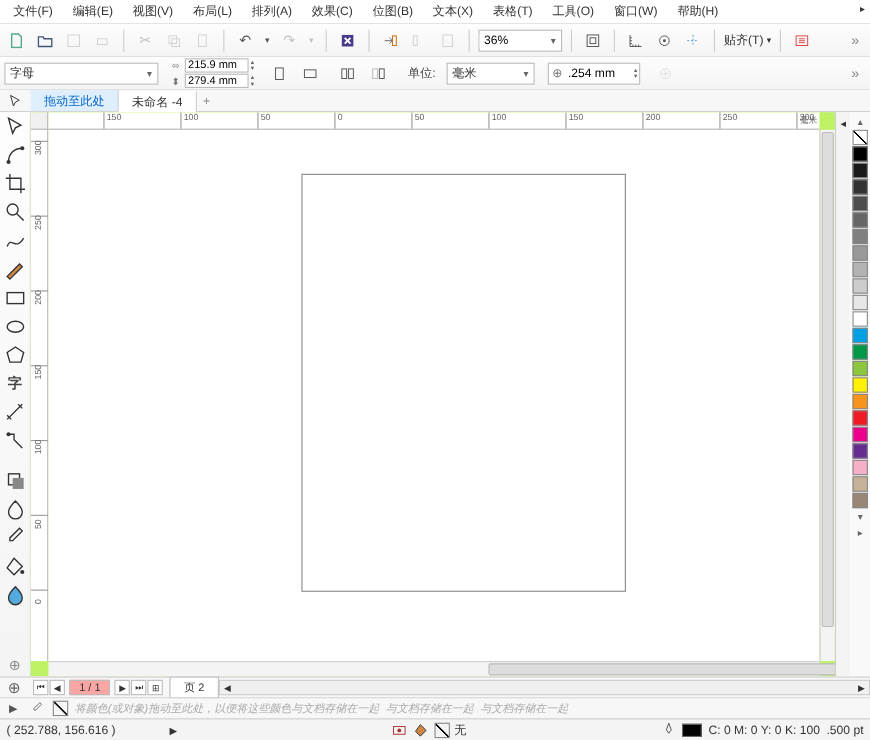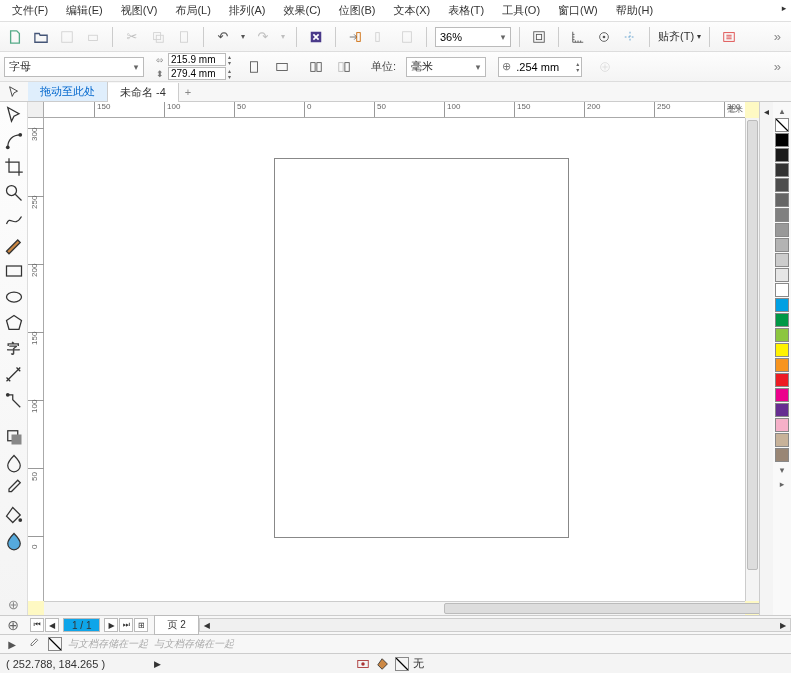--- a/index.html
+++ b/index.html
@@ -41,21 +41,21 @@
 .doc-tabs .tool-slot { width:28px; display:flex; justify-content:center;}
 .doc-tab { padding:2px 12px; border-right:1px solid #ccc; background:#eee; font-size:11px;}
 .doc-tab.active { background:#fff; border-bottom:1px solid #fff; position:relative; top:1px;}
 .doc-tab.welcome { color:#0066cc; background:#dfeefc;}
 .tab-add { width:18px; text-align:center; color:#888;}
 
 
 .workspace { position:absolute; top:102px; left:0; right:0; bottom:58px; display:flex;}
 .toolbox { width:28px; background:linear-gradient(#fdfdfd,#f4f4f4); border-right:1px solid #ddd; display:flex; flex-direction:column; align-items:center; padding-top:2px; gap:4px;}
 .toolbox .tool { width:22px; height:22px; display:flex; align-items:center; justify-content:center; border:1px solid transparent; font-size:13px; color:#444;}
-.canvas-wrap { flex:1; position:relative; background:#fef9c3; overflow:hidden;text-align:right;}
+.canvas-wrap { flex:1; position:relative; background:#bef264; overflow:hidden;text-align:right;}
 .ruler-h { position:absolute; top:0; left:16px; right:14px; height:16px; background:#fff; border-bottom:1px solid #aaa; overflow:hidden;}
 .ruler-h .tick { position:absolute; top:0; height:16px; border-left:1px solid #999; font-size:8px; padding-left:2px; color:#666;}
 .ruler-v { position:absolute; top:16px; left:0; width:16px; bottom:14px; background:#fff; border-right:1px solid #aaa;}
 .ruler-v .tick { position:absolute; left:0; width:16px; border-top:1px solid #999; font-size:8px; color:#666;}
 .ruler-v .tick span { position:absolute; transform:rotate(-90deg); transform-origin:left top; left:2px; top:12px; white-space:nowrap; }
 .ruler-corner { position:absolute; top:0; left:0; width:16px; height:16px; background:#f0f0f0; border-right:1px solid #aaa; border-bottom:1px solid #aaa;}
 .unit-lab { position:absolute; top:2px; right:16px; font-size:8px; color:#666;}
 .canvas-area { position:absolute; top:16px; left:16px; right:14px; bottom:14px; background:#fff;}
 .page { position:absolute; left:230px; top:40px; width:295px; height:380px; background:#fff; border:1px solid #888;}
 .page-shadow { position:absolute; left:234px; top:44px; width:295px; height:380px; background:#ccc; z-index:-1;}
@@ -70,21 +70,21 @@
 .palette .sw { width:14px; height:14px; border:1px solid #888; margin-bottom:1px;}
 .palette .none { background:#fff; position:relative;}
 .palette .none::after { content:""; position:absolute; left:0; top:0; right:0; bottom:0; background:linear-gradient(to top right, transparent 45%, #000 47%, #000 53%, transparent 55%);}
 .palette .arrow { font-size:9px; color:#666; margin:2px 0;}
 
 
 .page-nav { position:absolute; left:0; right:0; bottom:38px; height:20px; background:#f7f7f7; border-top:1px solid #ccc; border-bottom:1px solid #ccc; display:flex; align-items:center; font-size:10px;}
 .page-nav .add-pg { width:26px; text-align:center; font-size:14px; color:#666;}
 .page-nav .btns { display:flex; align-items:center; gap:1px; padding:0 4px;}
 .page-nav .btns span { width:14px; height:14px; display:flex; align-items:center; justify-content:center; border:1px solid #bbb; background:#fff; font-size:8px;}
-.page-nav .pg-count { padding:0 8px; border:1px solid #bbb; background:#0ea5e9; height:14px; line-height:14px;}
+.page-nav .pg-count { padding:0 8px; border:1px solid #bbb; background:#fca5a5; height:14px; line-height:14px;}
 .page-nav .pg-tab { padding:2px 12px; background:#fff; border:1px solid #bbb; margin-left:2px;}
 .page-nav .hscroll { flex:1; height:14px; background:#f0f0f0; border:1px solid #ccc; display:flex; align-items:center;}
 .page-nav .hscroll .ar { width:14px; text-align:center; font-size:8px;}
 
 
 .doc-pal { position:absolute; left:0; right:0; bottom:20px; height:18px; background:#f7f7f7; display:flex; align-items:center; font-size:10px; color:#999; padding:0 4px; gap:6px; overflow:hidden;}
 .doc-pal .dc-ic { width:16px; height:14px; display:flex; align-items:center; justify-content:center; color:#555;}
 .doc-pal .dc-none { width:14px; height:14px; border:1px solid #888; position:relative;}
 .doc-pal .dc-none::after { content:""; position:absolute; inset:0; background:linear-gradient(to top right, transparent 45%, #000 47%, #000 53%, transparent 55%);}
 .doc-pal em { font-style:italic; color:#aaa;}
@@ -511,39 +511,48 @@
 </div>
 
 <div class="doc-pal">
   <div class="dc-ic">▶</div>
   <div class="dc-ic">
       <svg viewBox="0 0 16 16" width="12" height="12">
         <path d="M13 3l-2-2-7 7v2h2l7-7z" fill="none" stroke="#555"></path>
       </svg>
     </div>
   <div class="dc-none"></div>
+  <em>将颜色(或对象)拖动至此处，以便将这些颜色与文档存储在一起</em>
   <em>与文档存储在一起</em>
   <em>与文档存储在一起</em>
 </div>
 
 <div class="status">
-  <span class="coords">( 252.788, 184.265 )</span>
+  <span class="coords">( 252.788, 156.616 )</span>
   <span style="font-size:9px">▶</span>
   <div class="mid-icons">
     <div class="ic">
         <svg viewBox="0 0 16 16" width="14" height="14">
           <rect x="2" y="4" width="12" height="8" fill="none" stroke="#a33"></rect>
           <circle cx="8" cy="8" r="2" fill="#a33"></circle>
         </svg>
       </div>
     <div class="ic">
         <svg viewBox="0 0 16 16" width="14" height="14">
           <path d="M7 2l6 6-6 6-5-5z" fill="#c84" stroke="#333"></path>
         </svg>
       </div>
     <div class="fill-lab">
       <div style="width:14px;height:14px;border:1px solid #888;position:relative">
           <div style="position:absolute;inset:0;background:linear-gradient(to top right,transparent 45%,#000 47%,#000 53%,transparent 55%)"></div>
         </div>
       <span>无</span>
     </div>
   </div>
+  <div class="right">
+    <span><svg viewBox="0 0 16 16" width="12" height="12">
+          <path d="M8 2l3 8-3 4-3-4z" fill="none" stroke="#333"></path>
+        </svg></span>
+    <div class="clr-sw"></div>
+    <span>C: 0 M: 0 Y: 0 K: 100</span>
+    <span>.500 pt</span>
+  </div>
 </div>
 
 </body></html>

